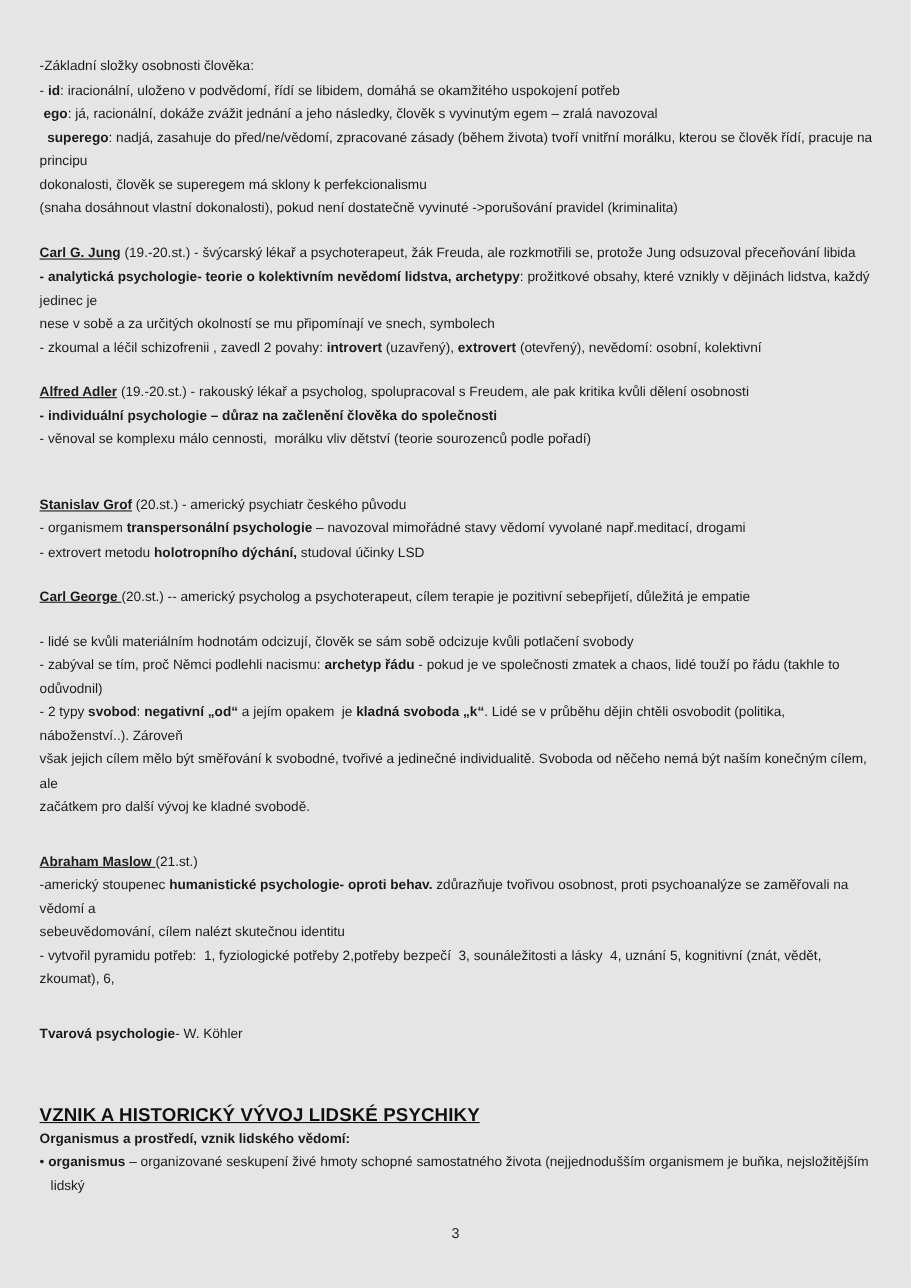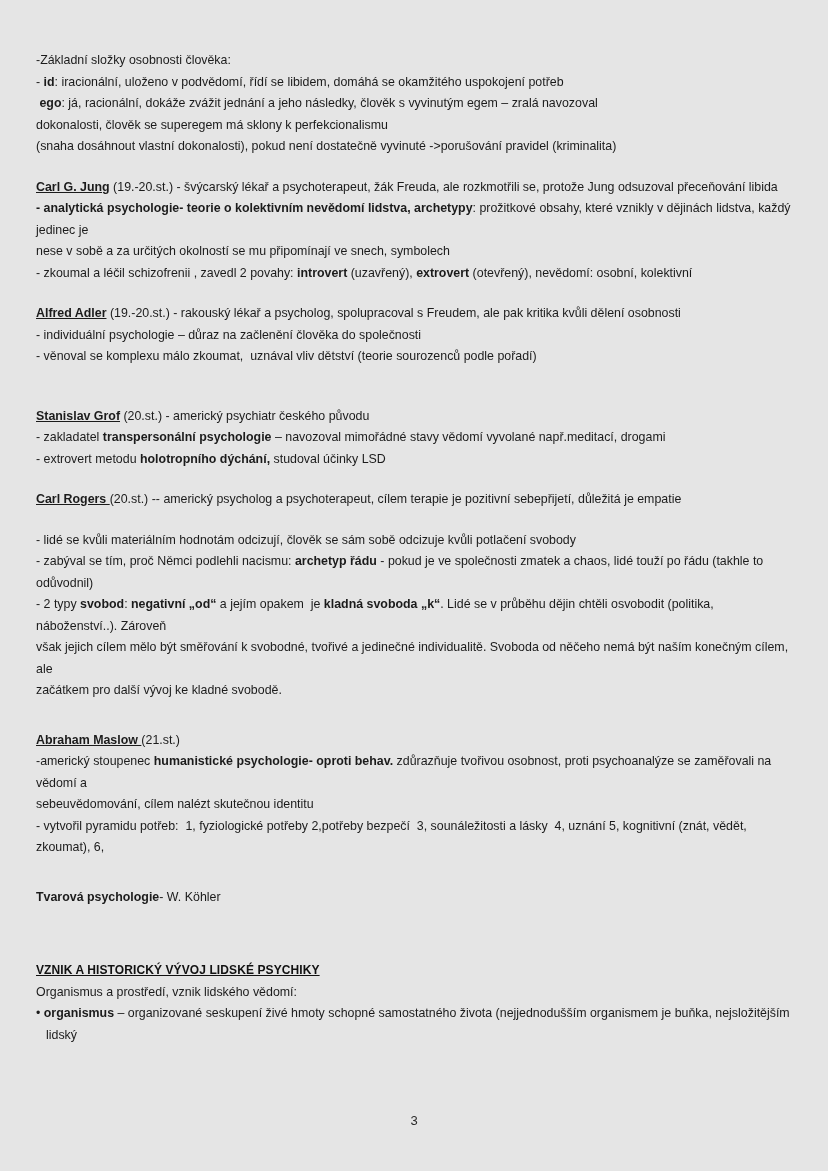--- a/index.html
+++ b/index.html
@@ -26,29 +26,29 @@
     top: 50px;
     width: 762px;
   }
   .line {
     font-size: 12.4px;
     line-height: 21.5px;
     color: #1b1b1b;
     white-space: pre-wrap;
     word-wrap: break-word;
   }
-  .line.b       { font-weight: normal; }
+  .line.b       { font-weight: bold; }
   .line.bullet  { padding-left: 10px; text-indent: -10px; }
   .gap-md { height: 19px; }
   .gap-lg { height: 28px; }
   .gap-xl { height: 52px; }
   .u { text-decoration: underline; }
   b { font-weight: bold; }
   .heading {
-    font-size: 12px;
+    font-size: 17px;
     line-height: 21.5px;
     font-weight: bold;
     text-decoration: underline;
     color: #111111;
     letter-spacing: 0.1px;
   }
   .pagenum {
     position: absolute;
     left: 0;
     right: 0;
@@ -61,56 +61,57 @@
 </head>
 <body>
 
 <div class="page">
   <div class="content">
 
     <div>
       <div class="line">-Základní složky osobnosti člověka:</div>
       <div class="line">- <b>id</b><span>: iracionální, uloženo v podvědomí, řídí se libidem, domáhá se okamžitého uspokojení potřeb</span></div>
       <div class="line"> <b>ego</b><span>: já, racionální, dokáže zvážit jednání a jeho následky, člověk s vyvinutým egem – zralá navozoval</span></div>
+      <div class="line">&nbsp; <b>superego</b><span>: nadjá, zasahuje do před/ne/vědomí, zpracované zásady (během života) tvoří vnitřní morálku, kterou se člověk řídí, pracuje na principu</span></div>
       <div class="line">dokonalosti, člověk se superegem má sklony k perfekcionalismu</div>
       <div class="line">(snaha dosáhnout vlastní dokonalosti), pokud není dostatečně vyvinuté -&gt;porušování pravidel (kriminalita)</div>
     </div>
 
     <div class="gap-md"></div>
 
     <div>
       <div class="line"><b class="u">Carl G. Jung</b><span> (19.-20.st.) - švýcarský lékař a psychoterapeut, žák Freuda, ale rozkmotřili se, protože Jung odsuzoval přeceňování libida</span></div>
       <div class="line"><b>- analytická psychologie- teorie o kolektivním nevědomí lidstva, archetypy</b><span>: prožitkové obsahy, které vznikly v dějinách lidstva, každý jedinec je</span></div>
       <div class="line">nese v sobě a za určitých okolností se mu připomínají ve snech, symbolech</div>
       <div class="line"><span>- zkoumal a léčil schizofrenii , zavedl 2 povahy: </span><b>introvert</b><span> (uzavřený), </span><b>extrovert</b><span> (otevřený), nevědomí: osobní, kolektivní</span></div>
     </div>
 
     <div class="gap-md"></div>
 
     <div>
       <div class="line"><b class="u">Alfred Adler</b><span> (19.-20.st.) - rakouský lékař a psycholog, spolupracoval s Freudem, ale pak kritika kvůli dělení osobnosti</span></div>
       <div class="line b">- individuální psychologie – důraz na začlenění člověka do společnosti</div>
-      <div class="line">- věnoval se komplexu málo zkoumat,  uznával vliv dětství (teorie sourozenců podle pořadí)</div>
+      <div class="line">- věnoval se komplexu málo cennosti,  morálku vliv dětství (teorie sourozenců podle pořadí)</div>
     </div>
 
     <div class="gap-md"></div>
 
 
     <div class="gap-md"></div>
 
     <div>
       <div class="line"><b class="u">Stanislav Grof</b><span> (20.st.) - americký psychiatr českého původu</span></div>
-      <div class="line"><span>- zakladatel </span><b>transpersonální psychologie</b><span> – navozoval mimořádné stavy vědomí vyvolané např.meditací, drogami</span></div>
+      <div class="line"><span>- organismem </span><b>transpersonální psychologie</b><span> – navozoval mimořádné stavy vědomí vyvolané např.meditací, drogami</span></div>
       <div class="line"><span>- extrovert metodu </span><b>holotropního dýchání,</b><span> studoval účinky LSD</span></div>
     </div>
 
     <div class="gap-md"></div>
 
     <div>
-      <div class="line"><b class="u">Carl Rogers </b><span>(20.st.) -- americký psycholog a psychoterapeut, cílem terapie je pozitivní sebepřijetí, důležitá je empatie</span></div>
+      <div class="line"><b class="u">Carl George </b><span>(20.st.) -- americký psycholog a psychoterapeut, cílem terapie je pozitivní sebepřijetí, důležitá je empatie</span></div>
     </div>
 
     <div class="gap-md"></div>
 
     <div>
       <div class="line">- lidé se kvůli materiálním hodnotám odcizují, člověk se sám sobě odcizuje kvůli potlačení svobody</div>
       <div class="line"><span>- zabýval se tím, proč Němci podlehli nacismu: </span><b>archetyp řádu</b><span> - pokud je ve společnosti zmatek a chaos, lidé touží po řádu (takhle to odůvodnil)</span></div>
       <div class="line"><span>- 2 typy </span><b>svobod</b><span>: </span><b>negativní „od“</b><span> a jejím opakem  je </span><b>kladná svoboda „k“</b><span>. Lidé se v průběhu dějin chtěli osvobodit (politika, náboženství..). Zároveň</span></div>
       <div class="line">však jejich cílem mělo být směřování k svobodné, tvořivé a jedinečné individualitě. Svoboda od něčeho nemá být naším konečným cílem, ale</div>
       <div class="line">začátkem pro další vývoj ke kladné svobodě.</div>

